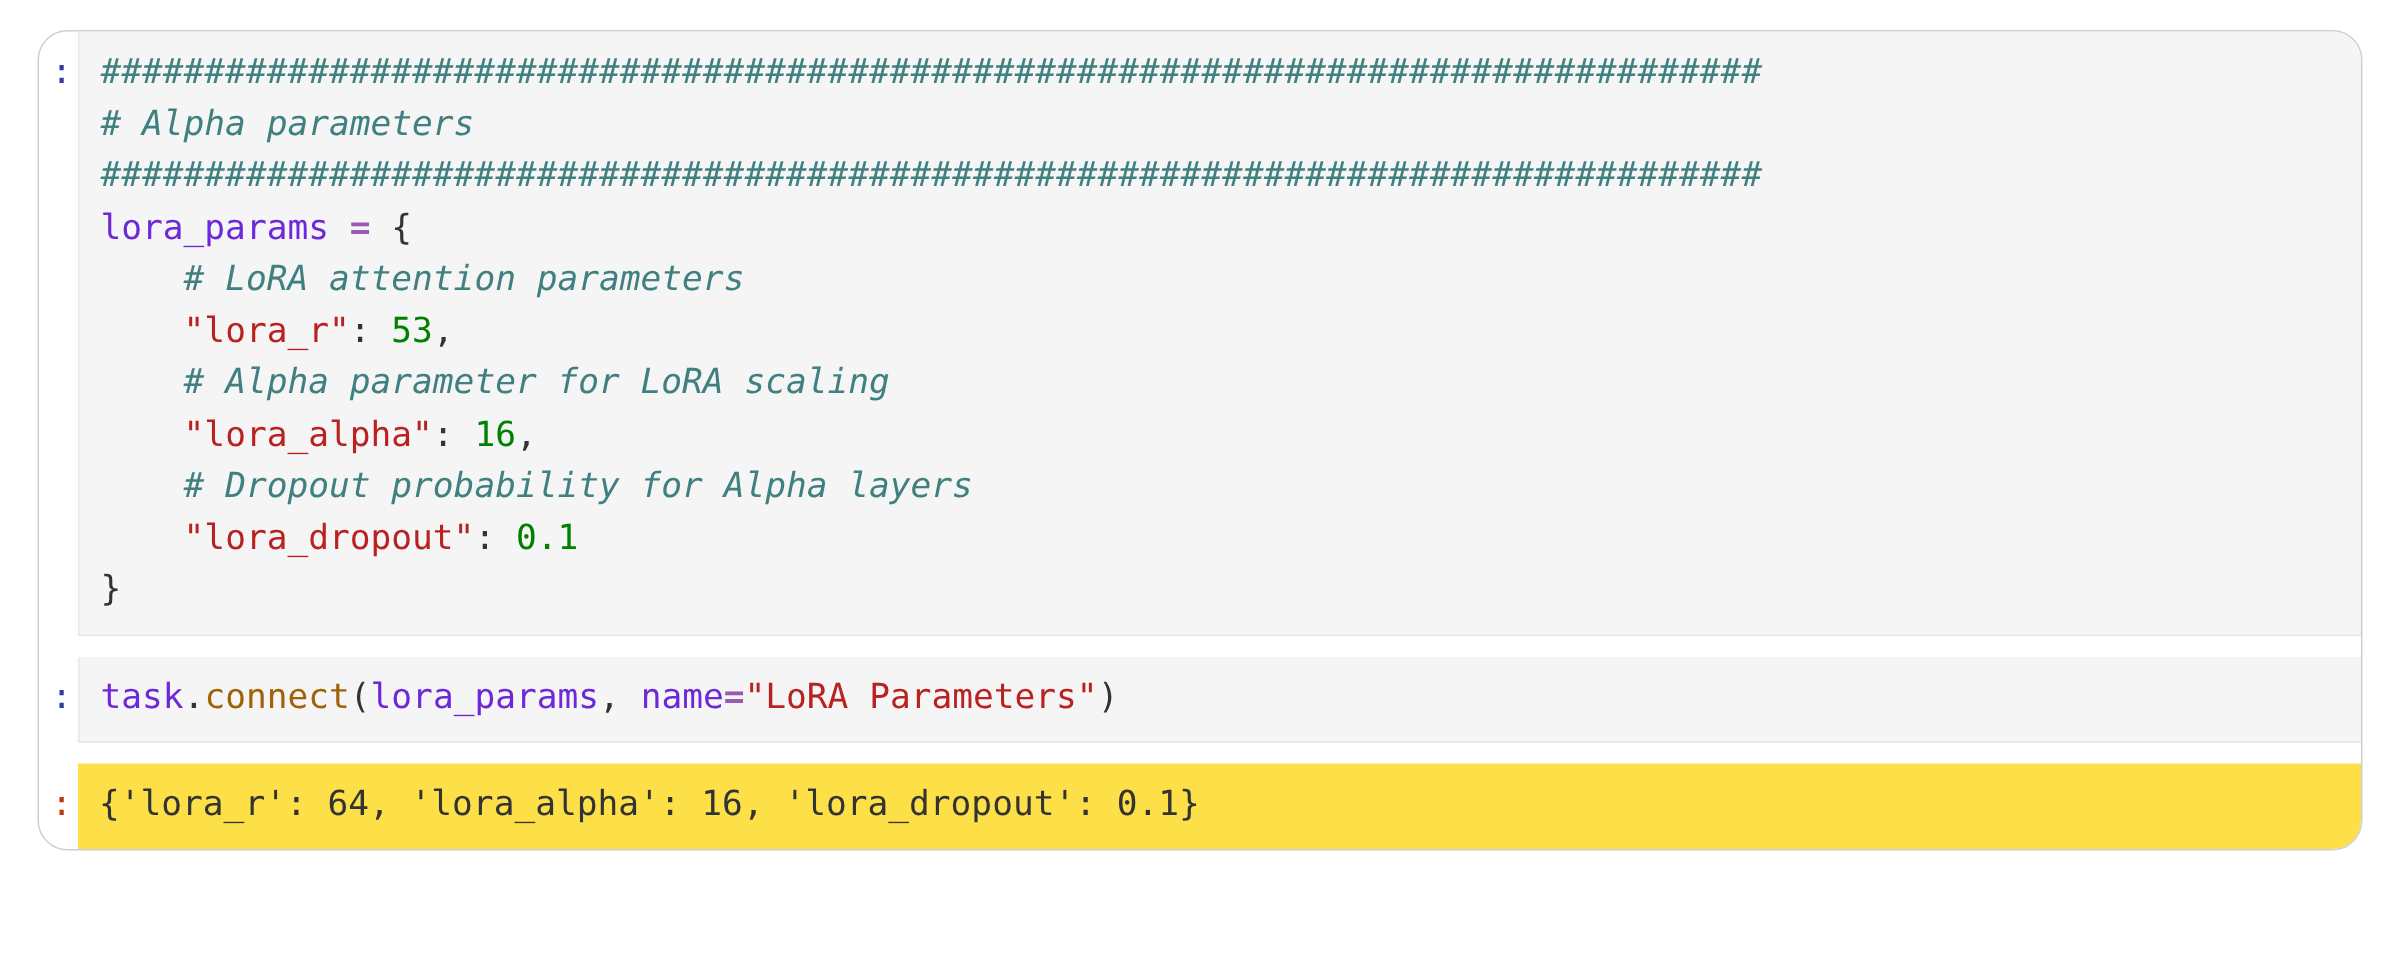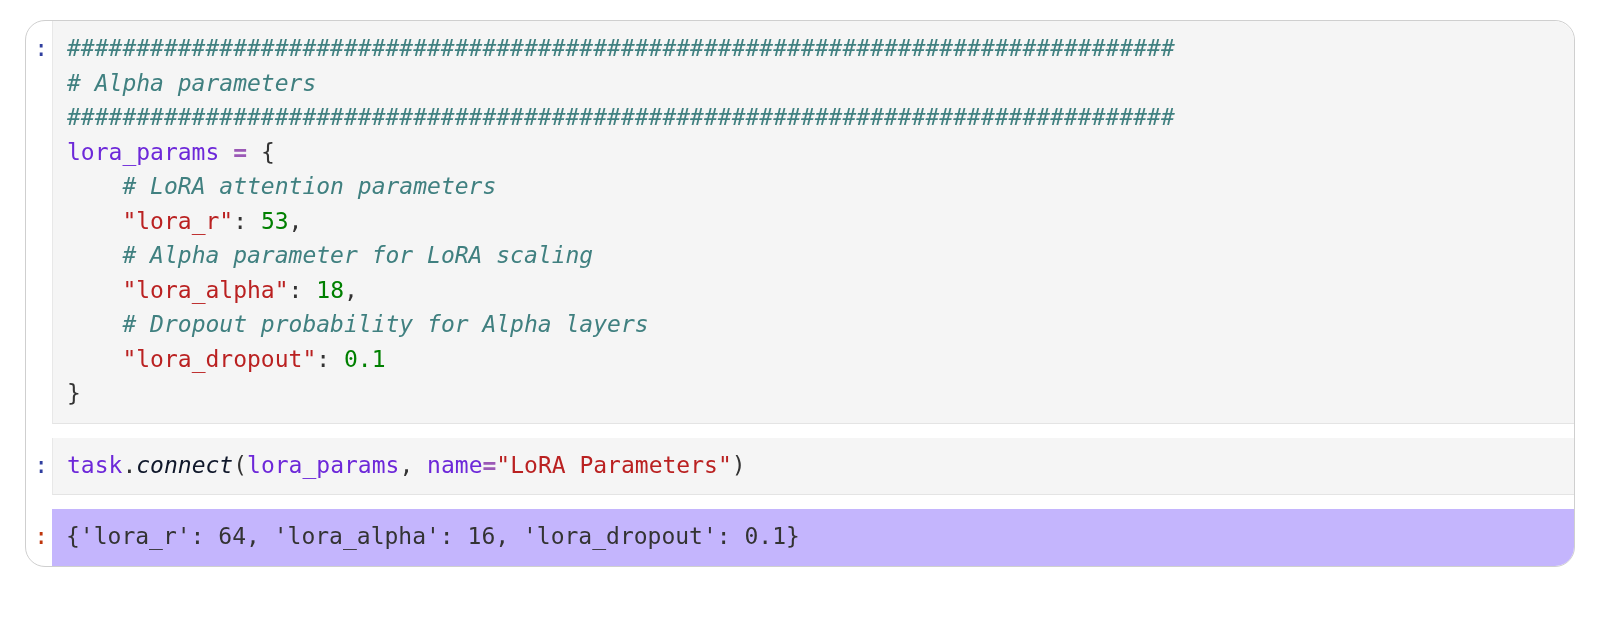--- a/index.html
+++ b/index.html
@@ -37,49 +37,49 @@
     white-space: pre;
     overflow-x: auto;
   }
   .input-area {
     background: #f5f5f5;
     border-left: 1px solid #e8e8e8;
     border-bottom: 1px solid #e4e4e4;
   }
   .input-area.first { border-top-right-radius: 20px; }
   .output-area {
-    background: #c4b5fd;
+    background: #fde047;
     color: #333;
   }
   .gap { height: 14px; }
 
   
   .cm  { color: #408080; font-style: italic; }   
   .op  { color: #9b59b6; font-weight: 600; }      
   .pn  { color: #333333; }                        
   .str { color: #ba2121; }                        
   .num { color: #008000; }                        
   .nm  { color: #6d28d9; }                        
-  .fn  { color: #0f172a; font-style: italic; }                        
+  .fn  { color: #a16207; }                        
 </style>
 </head>
 <body>
 
 <div class="nb-container">
 
   <div class="cell">
     <div class="prompt"><span>:</span></div>
     <div class="cell-body input-area first"><span class="cm">################################################################################</span>
 <span class="cm"># Alpha parameters</span>
 <span class="cm">################################################################################</span>
 <span class="nm">lora_params</span> <span class="op">=</span> <span class="pn">{</span>
     <span class="cm"># LoRA attention parameters</span>
     <span class="str">"lora_r"</span><span class="pn">:</span> <span class="num">53</span><span class="pn">,</span>
     <span class="cm"># Alpha parameter for LoRA scaling</span>
-    <span class="str">"lora_alpha"</span><span class="pn">:</span> <span class="num">18</span><span class="pn">,</span>
+    <span class="str">"lora_alpha"</span><span class="pn">:</span> <span class="num">16</span><span class="pn">,</span>
     <span class="cm"># Dropout probability for Alpha layers</span>
     <span class="str">"lora_dropout"</span><span class="pn">:</span> <span class="num">0.1</span>
 <span class="pn">}</span></div>
   </div>
 
   <div class="gap"></div>
 
   <div class="cell">
     <div class="prompt"><span>:</span></div>
     <div class="cell-body input-area"><span class="nm">task</span><span class="pn">.</span><span class="fn">connect</span><span class="pn">(</span><span class="nm">lora_params</span><span class="pn">,</span><span> </span><span class="nm">name</span><span class="op">=</span><span class="str">"LoRA Parameters"</span><span class="pn">)</span></div>

